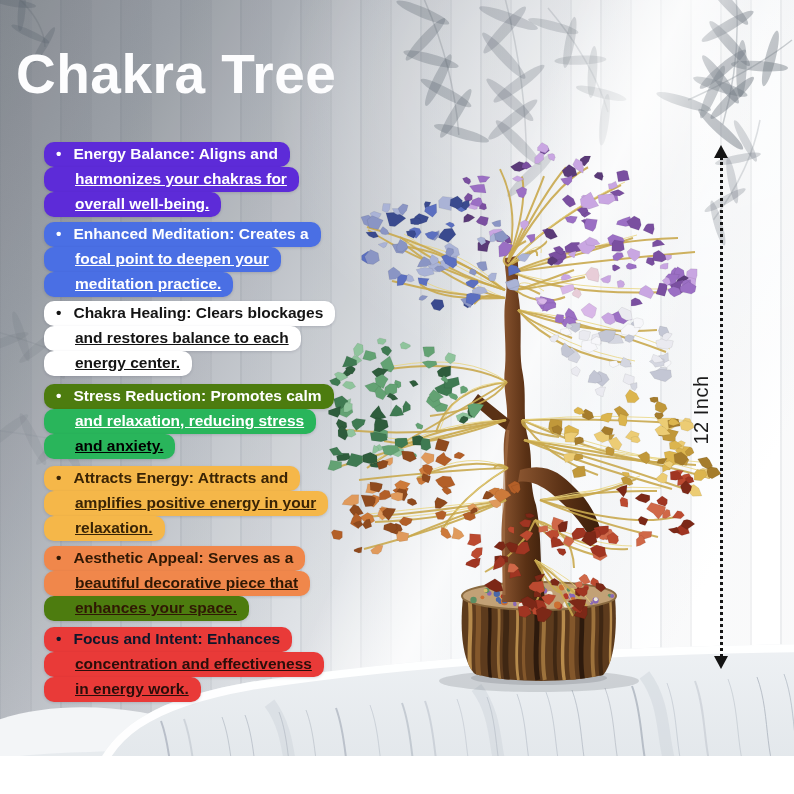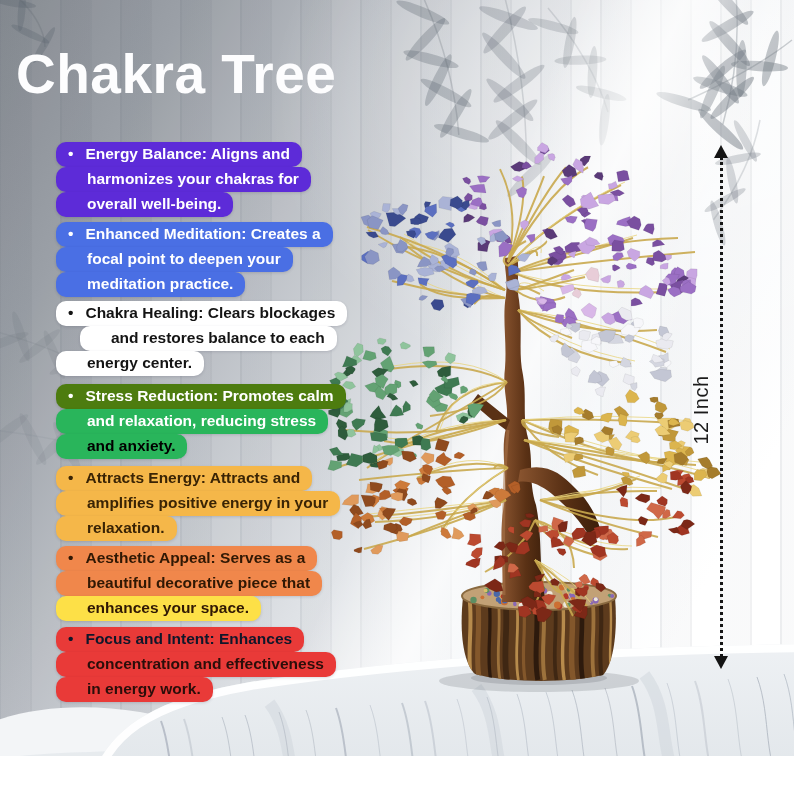--- a/index.html
+++ b/index.html
@@ -20,25 +20,25 @@
 
   
   #scene{position:absolute;inset:0;z-index:4;}
 
   
   .page-title{position:absolute;left:16px;top:42px;margin:0;z-index:6;
       font-size:55px;font-weight:700;letter-spacing:.5px;color:#fdfdfe;}
 
   
   #benefits{position:absolute;inset:0;margin:0;padding:0;list-style:none;z-index:6;}
-  .benefit{position:absolute;left:56px;}
+  .benefit{position:absolute;left:44px;}
   .bl{display:table;white-space:nowrap;padding:2px 12px 3px;border-radius:10px;
       font-size:15.5px;line-height:20px;font-weight:700;
       box-shadow:0 1px 3px rgba(40,40,60,.16);}
-  .cont{padding-left:31px;}
+  .cont{padding-left:31px;text-decoration:underline;}
   .dot{margin-right:12px;}
 
   
   .measure{position:absolute;inset:0;z-index:7;pointer-events:none;}
   .dline{position:absolute;left:720px;top:157px;height:500px;width:0;
          border-left:3px dotted #161616;}
   .arr{position:absolute;width:0;height:0;}
   .arr-up{left:714px;top:145px;border-left:7px solid transparent;
           border-right:7px solid transparent;border-bottom:13px solid #141414;}
   .arr-down{left:714px;top:656px;border-left:7px solid transparent;
@@ -805,21 +805,21 @@
         </div>
         <div class="bl cont" style="background: rgb(74, 111, 228); color: rgb(255, 255, 255);">
           <span>meditation practice.</span>
         </div>
       </li>
       <li class="benefit" style="top: 301px; text-align: right;">
         <div class="bl" style="background: rgb(255, 255, 255); color: rgb(20, 20, 20);">
           <span class="dot">•</span>
           <span>Chakra Healing: Clears blockages</span>
         </div>
-        <div class="bl cont" style="background: rgb(255, 255, 255); color: rgb(20, 20, 20); margin-left: 24px;">
+        <div class="bl cont" style="background: rgb(255, 255, 255); color: rgb(20, 20, 20);">
           <span>and restores balance to each</span>
         </div>
         <div class="bl cont" style="background: rgb(255, 255, 255); color: rgb(20, 20, 20);">
           <span>energy center.</span>
         </div>
       </li>
       <li class="benefit" style="top: 384px;">
         <div class="bl" style="background: #4d7c0f; color: rgb(255, 255, 255);">
           <span class="dot">•</span>
           <span>Stress Reduction: Promotes calm</span>
@@ -844,21 +844,21 @@
         </div>
       </li>
       <li class="benefit" style="top: 546px;">
         <div class="bl" style="background: rgb(240, 135, 75); color: rgb(48, 24, 4);">
           <span class="dot">•</span>
           <span>Aesthetic Appeal: Serves as a</span>
         </div>
         <div class="bl cont" style="background: rgb(240, 135, 75); color: rgb(48, 24, 4);">
           <span>beautiful decorative piece that</span>
         </div>
-        <div class="bl cont" style="background: #fde047; color: rgb(48, 24, 4);">
+        <div class="bl cont" style="background: #4d7c0f; color: rgb(48, 24, 4);">
           <span>enhances your space.</span>
         </div>
       </li>
       <li class="benefit" style="top: 627px;">
         <div class="bl" style="background: rgb(233, 58, 56); color: #0f172a;">
           <span class="dot">•</span>
           <span>Focus and Intent: Enhances</span>
         </div>
         <div class="bl cont" style="background: rgb(233, 58, 56); color: rgb(43, 14, 10);">
           <span>concentration and effectiveness</span>

